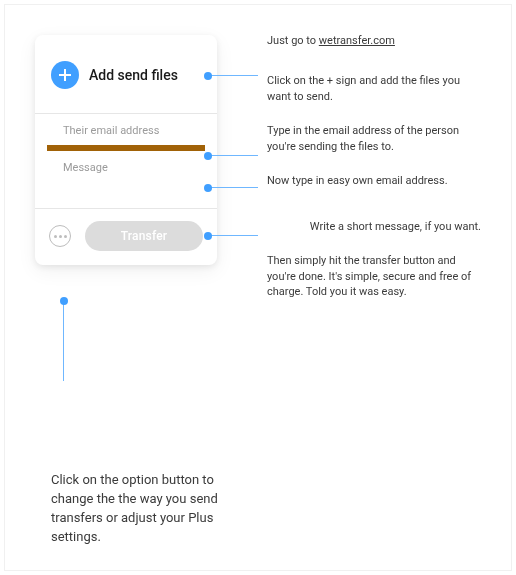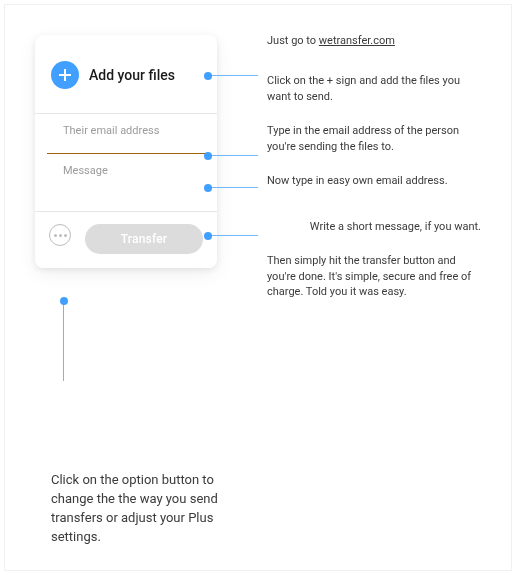--- a/index.html
+++ b/index.html
@@ -59,35 +59,36 @@
     color: #1a1a1a;
     font-weight: 500;
   }
   .divider {
     border-top: 1px solid #e6e6e6;
     margin: 0 0 0 0;
   }
   .field {
     font-size: 11px;
     color: #9b9b9b;
-    padding: 10px 16px 16px 16px;
-    border-bottom: 1px solid #a16207;
+    padding: 10px 16px 8px 16px;
+    border-bottom: 6px solid #a16207;
     margin: 0 12px 0 12px;
   }
   .field:first-of-type { margin-top: 10px; }
   .field-msg {
     font-size: 11px;
     color: #9b9b9b;
     padding: 10px 16px 34px 16px;
     margin: 0 12px 0 12px;
   }
   .card-footer {
     border-top: 1px solid #e6e6e6;
     padding: 12px 14px 14px 14px;
     display: flex;
+    align-items: center;
     gap: 14px;
   }
   .options-btn {
     width: 22px; height: 22px;
     border: 1.5px solid #bdbdbd;
     border-radius: 50%;
     display: flex; align-items: center; justify-content: center;
     position: relative;
     flex-shrink: 0;
   }
@@ -164,21 +165,21 @@
   <div class="content">
 
     <div class="card">
       <div class="addfiles">
         <span class="plus-circ">
           <svg viewBox="0 0 12 12">
               <rect x="5" y="0" width="2" height="12"></rect>
               <rect x="0" y="5" width="12" height="2"></rect>
             </svg>
         </span>
-        <span class="addfiles-label">Add your files</span>
+        <span class="addfiles-label">Add send files</span>
       </div>
       <div class="divider"></div>
       <div class="field">Their email address</div>
       <div class="field-msg">Message</div>
       <div class="card-footer">
         <div class="options-btn">
           <span class="dots">
               <span></span>
               <span></span>
               <span></span>

